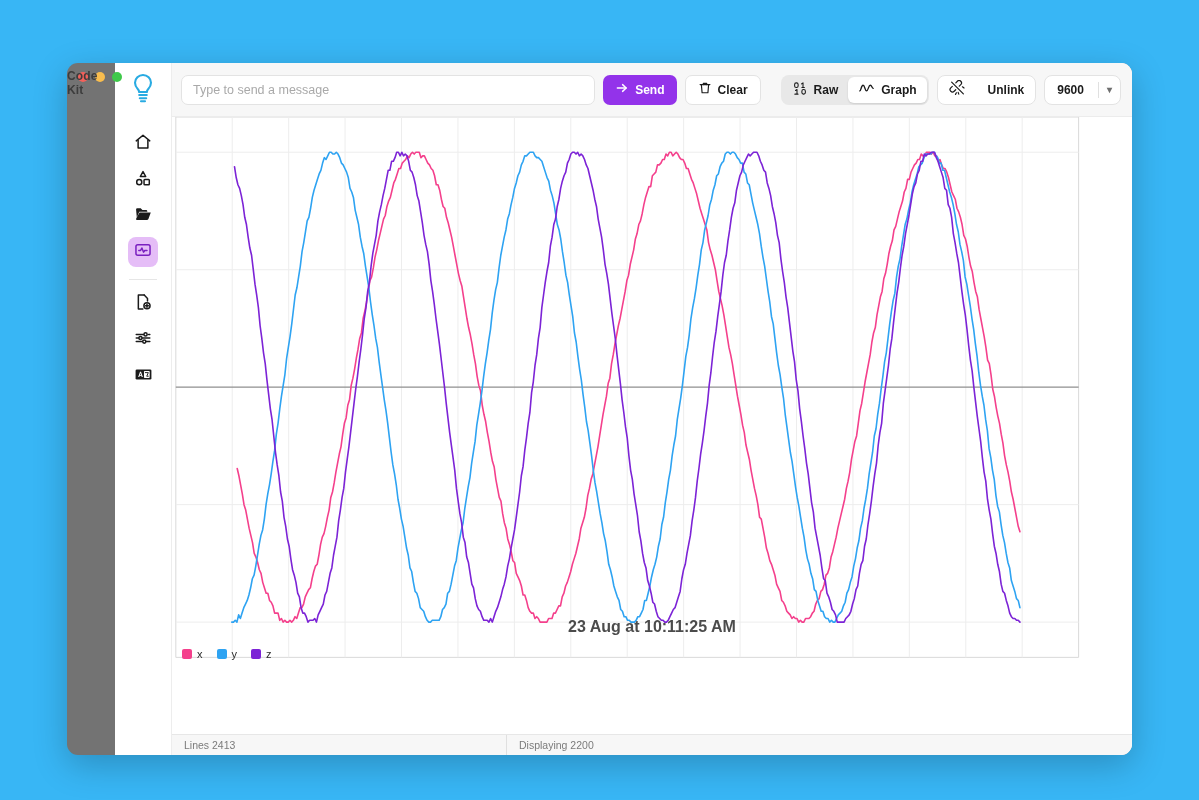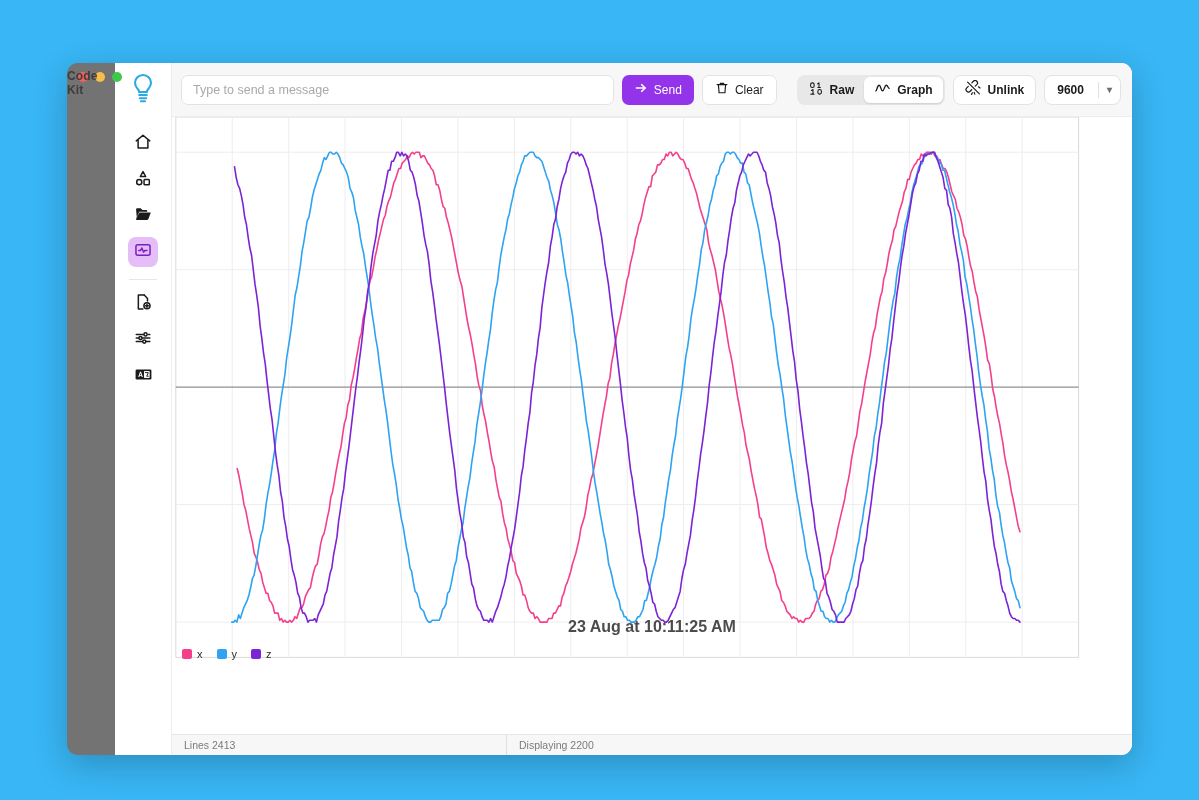--- a/index.html
+++ b/index.html
@@ -114,21 +114,21 @@
   }
   #msg-input::placeholder { color: #a9a9a9; }
 
   .btn {
     height: 30px;
     border-radius: 7px;
     display: flex; align-items: center;
     gap: 6px;
     padding: 0 12px;
     font-size: 12px;
-    font-weight: normal;
+    font-weight: bold;
     cursor: pointer;
     white-space: nowrap;
     flex: none;
   }
   .btn-send {
     background: #9333ea; color: #fff;
     border: none;
   }
   .btn-clear {
     background: #fff; color: #1b1b1b;
@@ -154,21 +154,21 @@
     cursor: pointer;
   }
   .seg-item.selected { background: #fff; box-shadow: 0 1px 2px rgba(0,0,0,.12); }
 
   .pill {
     height: 30px;
     background: #fff;
     border: 1px solid #e3e3e3;
     border-radius: 8px;
     display: flex; align-items: center;
-    gap: 6px;
+    gap: 22px;
     padding: 0 11px;
     font-size: 12px;
     font-weight: bold;
     color: #1b1b1b;
     cursor: pointer;
     flex: none;
   }
   .baud {
     height: 30px;
     background: #fff;

